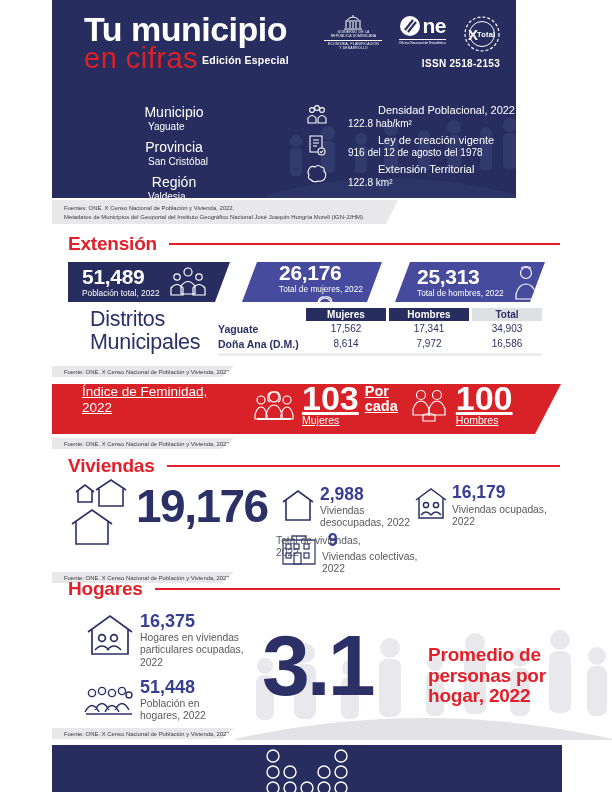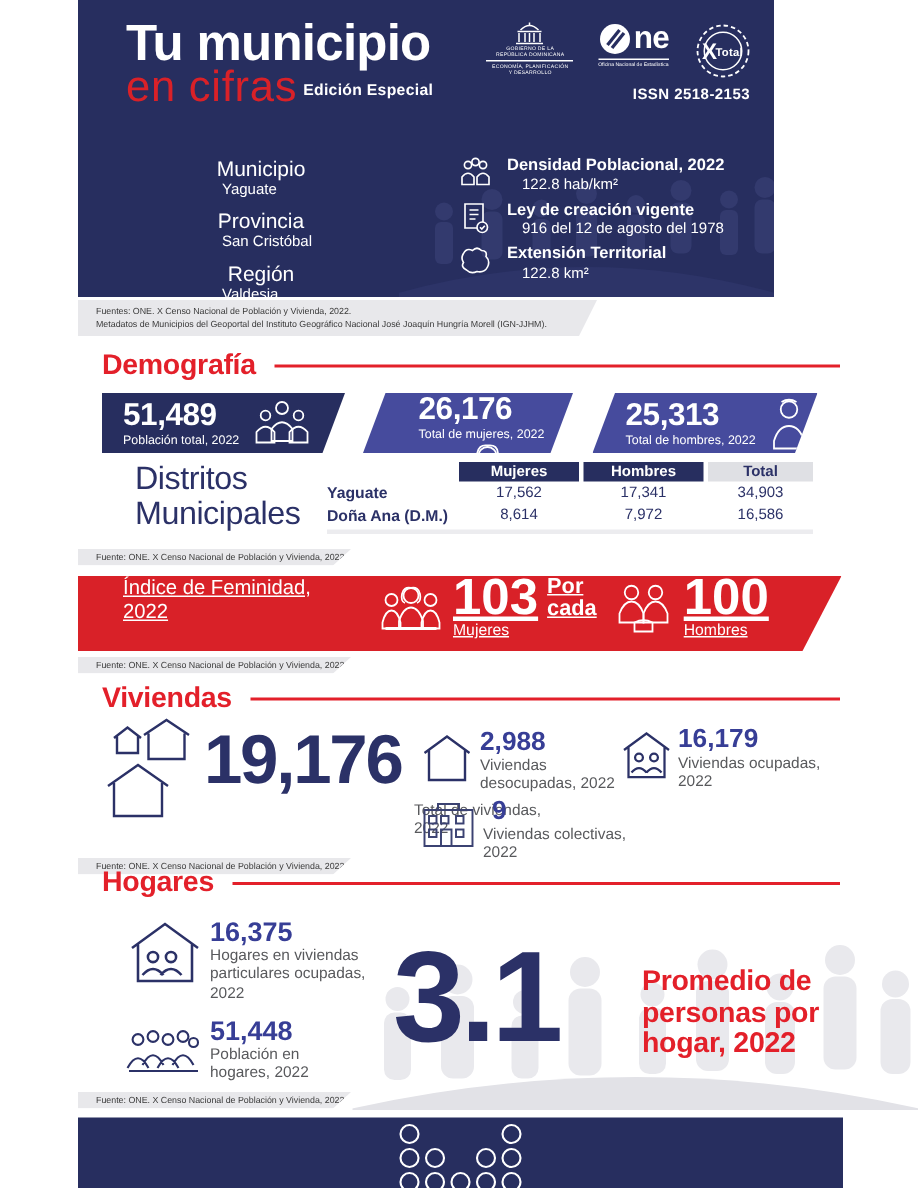--- a/index.html
+++ b/index.html
@@ -24,21 +24,21 @@
   .one-row{display:flex;align-items:center;}
   .one-ne{font-size:21px;font-weight:bold;color:#fff;letter-spacing:-.5px;}
   .one-sub{font-size:3.4px;border-top:.5px solid #fff;margin-top:1px;padding-top:1px;}
   .issn{position:absolute;top:58px;right:16px;color:#fff;font-size:10px;font-weight:bold;letter-spacing:.3px;}
   .info-left{position:absolute;left:88px;top:104px;color:#fff;}
   .info-left .lbl{font-size:14px;font-weight:normal;text-align:center;}
   .info-left .val{font-size:10px;margin:1px 0 7px 8px;}
   .info-right{position:absolute;left:252px;top:104px;color:#fff;}
   .ir-row{display:flex;margin-bottom:5px;}
   .ir-icon{width:26px;flex:0 0 26px;margin-right:8px;display:flex;justify-content:center;align-items:flex-start;}
-  .ir-lbl{font-size:11px;font-weight:bold;line-height:1.15;}
+  .ir-lbl{font-size:11px;font-weight:normal;line-height:1.15;margin-left:40px;}
   .ir-val{font-size:10px;margin:1px 0 0 10px;}
   
   .note{background:var(--note-bg);color:#3a3a3a;
         clip-path:polygon(0 0,100% 0,calc(100% - 12px) 100%,0 100%);}
   .sources{left:52px;top:200px;width:346px;height:24px;padding:4px 10px 0 12px;
            font-size:5.9px;line-height:1.5;box-sizing:border-box;}
   .fuente{height:11px;font-size:5.9px;padding:2.5px 14px 0 12px;box-sizing:border-box;white-space:nowrap;}
   
   .sec{display:flex;align-items:center;}
   .sec .t{color:var(--red2);font-size:19px;font-weight:bold;letter-spacing:-.2px;}
@@ -216,21 +216,21 @@
       </div>
     </div>
   </div>
 
   <div class="abs note sources">
     <div>Fuentes: ONE. X Censo Nacional de Población y Vivienda, 2022.</div>
     <div>Metadatos de Municipios del Geoportal del Instituto Geográfico Nacional José Joaquín Hungría Morell (IGN-JJHM).</div>
   </div>
 
   <div class="abs sec" style="left:68px;top:233px;width:492px;">
-    <span class="t">Demografía</span>
+    <span class="t">Extensión</span>
     <span class="line"></span>
   </div>
 
   <div class="abs dstats">
     <div class="dbox dbox1">
       <div>
         <div class="num">51,489</div>
         <div class="cap">Población total, 2022</div>
       </div>
       <span class="ic">

